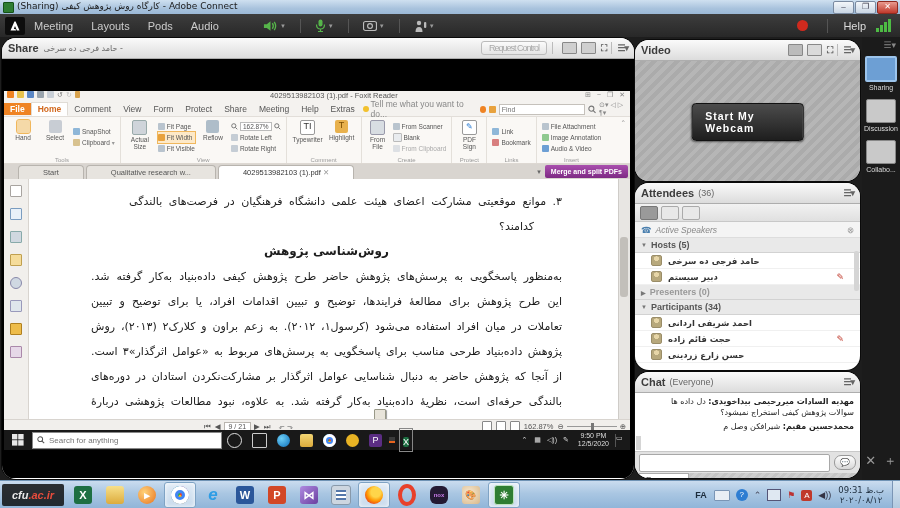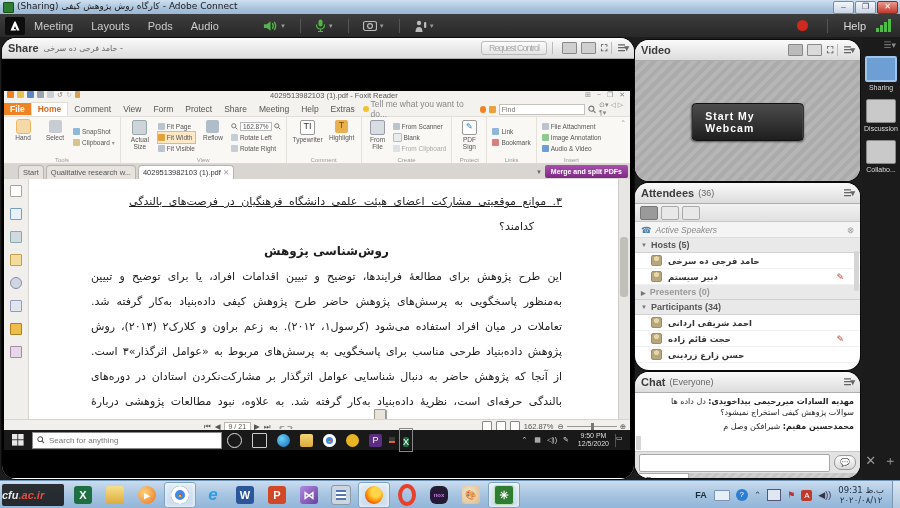--- a/index.html
+++ b/index.html
@@ -40,21 +40,21 @@
   #fxribbon{height:46px;background:#faf8f5;border-bottom:1px solid #ddd8d2;display:flex;font-size:6.5px;color:#555;}
   .rgroup{position:relative;border-right:1px solid #e4e0da;padding:2px 3px 8px 3px;display:flex;}
   .rglabel{position:absolute;left:0;right:0;bottom:0;text-align:center;color:#999;font-size:6px;}
   .rbig{width:30px;text-align:center;margin:0 1px;}
   .rbig .bicon{width:13px;height:13px;margin:1px auto 1px;border-radius:2px;}
   .rstack{display:flex;flex-direction:column;justify-content:flex-start;margin:0 2px;}
   .rsitem{display:flex;align-items:center;height:11px;white-space:nowrap;}
   .sicon{width:7px;height:7px;border-radius:1px;margin-right:2px;flex:none;}
   .hl{background:#fde9c8;outline:1px solid #f0b75c;}
   #fxtabs{height:15px;background:#d9d5d0;display:flex;align-items:flex-end;padding-left:14px;font-size:7.5px;}
-  .dtab{height:13px;line-height:13px;padding:0 4px;border:1px solid #b8b4ae;border-bottom:none;
+  .dtab{height:13px;line-height:13px;padding:0 24px;border:1px solid #b8b4ae;border-bottom:none;
     border-radius:4px 4px 0 0;background:#e7e4df;color:#555;margin-right:2px;white-space:nowrap;}
   .dtab.on{background:#fff;color:#333;}
   #fxdoc{height:240px;background:#a9a7a4;display:flex;}
   #fxnav{width:24px;background:#f1efec;border-right:1px solid #d8d4cf;display:flex;flex-direction:column;align-items:center;padding-top:6px;}
   .nic{width:10px;height:10px;border-radius:1px;margin-bottom:11px;}
   #fxpage{position:relative;flex:1;background:#fff;overflow:hidden;}
   #fxscroll{width:11px;background:#e8e6e3;border-left:1px solid #cfccc8;position:relative;}
   #fxthumb{position:absolute;left:1px;top:58px;width:8px;height:60px;background:#c2bfba;border-radius:3px;}
   #fxstatus{height:13px;background:#f1efec;border-top:1px solid #d8d4cf;display:flex;align-items:center;font-size:7.5px;color:#555;}
   .pagebox{border:1px solid #b9b5af;background:#fff;padding:0 4px;margin:0 3px;font-size:7px;}
@@ -346,25 +346,25 @@
                 <span class="nic" style="background:#e8f0f8;border:1px solid #7a9cc0;"></span>
                 <span class="nic" style="background:#d0d8e0;border:1px solid #8aa;"></span>
                 <span class="nic" style="background:#f5dc9a;border:1px solid #c0a050;"></span>
                 <span class="nic" style="background:#cfd8e2;border-radius:50%;border:1px solid #88a;"></span>
                 <span class="nic" style="background:#dfe6ec;border:1px solid #99b;"></span>
                 <span class="nic" style="background:#eebc4a;border:1px solid #b08020;"></span>
                 <span class="nic" style="background:#e6d8e8;border:1px solid #a8a;"></span>
               </div>
               <div id="fxpage" class="fa">
                 <div style="height:10px;"></div>
-                <div class="dl just" style="padding-left:100px;text-decoration:underline;">۳.  موانع موقعیتی مشارکت اعضای هیئت علمی دانشگاه فرهنگیان در فرصت‌های بالندگی</div>
+                <div class="dl just" style="padding-left:100px;">۳.  موانع موقعیتی مشارکت اعضای هیئت علمی دانشگاه فرهنگیان در فرصت‌های بالندگی</div>
                 <div class="dl" style="padding-right:84px;">کدامند؟</div>
                 <div class="dl head">روش‌شناسی پژوهش</div>
+                <div class="dl just">به‌منظور پاسخگویی به پرسش‌های پژوهش حاضر طرح پژوهش کیفی داده‌بنیاد به‌کار گرفته شد.</div>
                 <div class="dl just">این طرح پژوهش برای مطالعهٔ فرایندها، توضیح و تبیین اقدامات افراد، یا برای توضیح و تبیین</div>
-                <div class="dl just">به‌منظور پاسخگویی به پرسش‌های پژوهش حاضر طرح پژوهش کیفی داده‌بنیاد به‌کار گرفته شد.</div>
                 <div class="dl just">تعاملات در میان افراد استفاده می‌شود (کرسول۱، ۲۰۱۲). به زعم براون و کلارک۲ (۲۰۱۳)، روش</div>
                 <div class="dl just">پژوهش داده‌بنیاد طرحی مناسب برای پاسخگویی به پرسش‌های مربوط به «عوامل اثرگذار»۳ است.</div>
                 <div class="dl just">از آنجا که پژوهش حاضر به دنبال شناسایی عوامل اثرگذار بر مشارکت‌نکردن استادان در دوره‌های</div>
                 <div class="dl just">بالندگی حرفه‌ای است، نظریهٔ داده‌بنیاد به‌کار گرفته شد. به علاوه، نبود مطالعات پژوهشی دربارهٔ</div>
                 <div class="dl just">موانع اثرگذار بر مشارکت استادان دانشگاه فرهنگیان در دوره‌های بالندگی استفاده از طرح داده‌بنیاد</div>
 
                 <span class="abs" style="left:345px;top:230px;width:10px;height:10px;background:#e8e4da;border:1px solid #998;border-radius:1px;box-shadow:1px 1px 1px rgba(0,0,0,0.4);"></span>
               </div>
               <div id="fxscroll">
                   <span id="fxthumb"></span>
@@ -527,21 +527,21 @@
       <div class="thumb"></div>
       <div class="tlabel">Collabo...</div>
       <div style="position:absolute;left:0;bottom:10px;width:100%;text-align:center;color:#9a9a9a;font-size:13px;">
         <span>✕</span>
         <span style="margin-left:4px;">＋</span>
       </div>
     </div>
   </div>
 
   <div class="abs" id="tb7">
-    <span style="position:relative;width:62px;height:22px;background:rgba(10,10,10,0.82);border-radius:2px;margin:0 3px 0 2px;display:inline-flex;align-items:center;font-style:italic;font-weight:bold;font-size:11px;">
+    <span style="position:relative;width:62px;height:22px;background:rgba(10,10,10,0.82);border-radius:2px;margin:0 3px 0 2px;display:inline-flex;align-items:center;justify-content:center;font-style:italic;font-weight:bold;font-size:11px;">
       <span style="color:#e8e8e8;">cfu</span>
         <span style="color:#e74c3c;">.ac.ir</span>
     </span>
     <span class="t7slot">
         <span class="appic" style="background:#1d6f42;">X</span>
       </span>
     <span class="t7slot">
         <span class="appic" style="background:linear-gradient(#f7e08a,#dcab3c);"></span>
       </span>
     <span class="t7slot">

